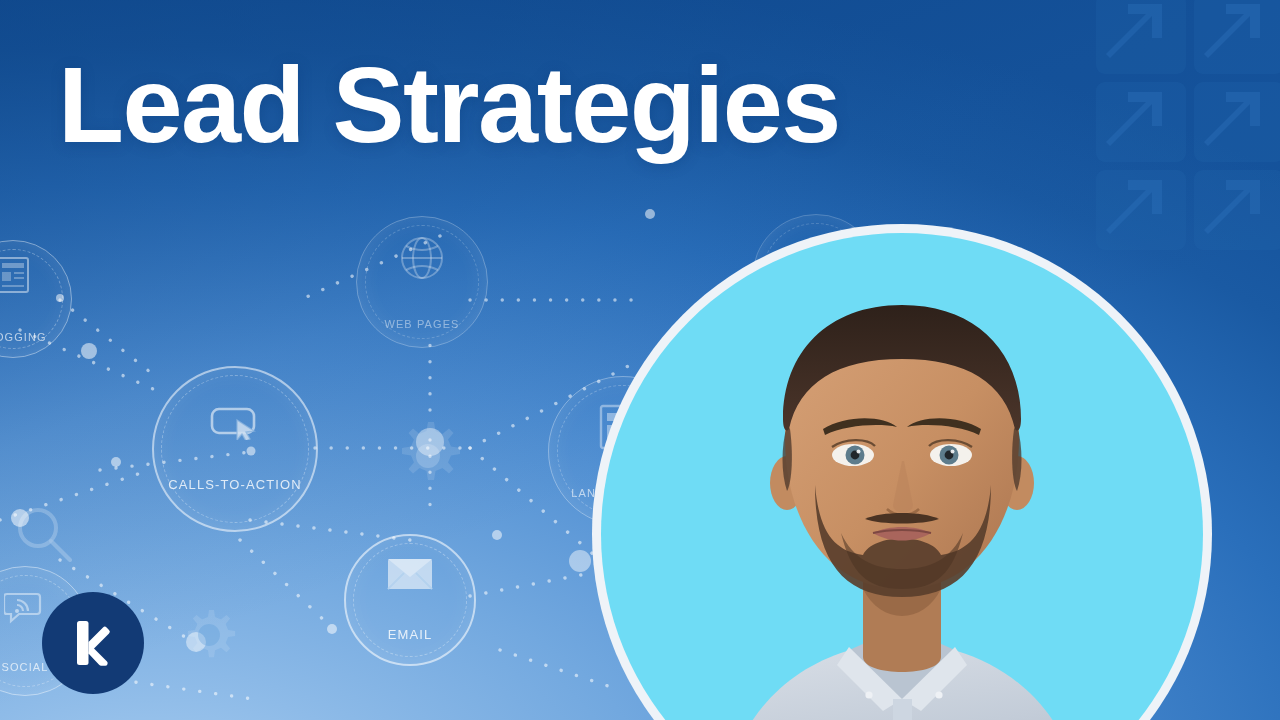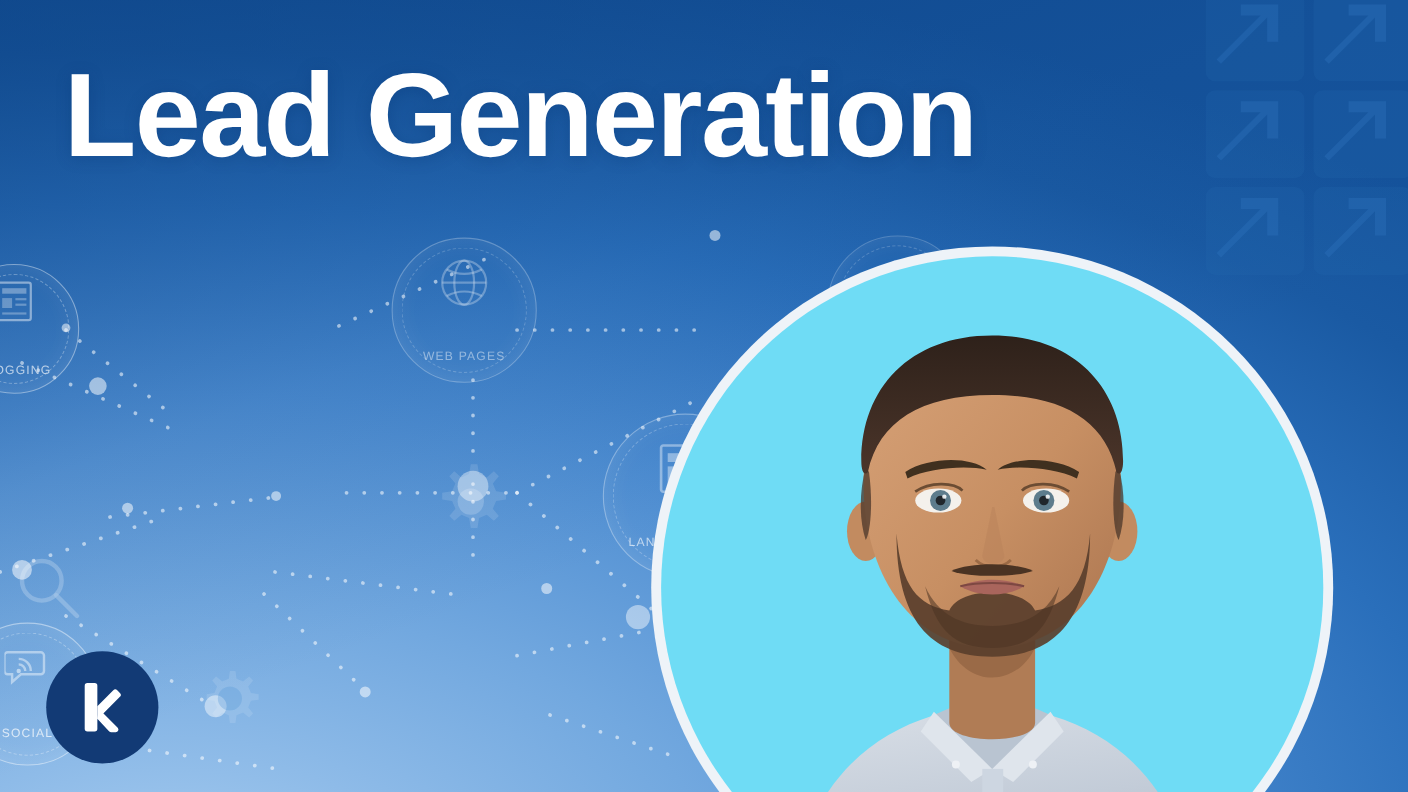--- a/index.html
+++ b/index.html
@@ -284,35 +284,58 @@
         <circle cx="23" cy="23" r="20"></circle>
         <ellipse cx="23" cy="23" rx="9" ry="20"></ellipse>
         <line x1="3" y1="23" x2="43" y2="23"></line>
         <path d="M7 11 Q23 19 39 11"></path>
           <path d="M7 35 Q23 27 39 35"></path>
       </svg>
     </div>
     <div class="cap" style="color:rgba(255,255,255,.45)">WEB PAGES</div>
   </div>
 
+  <div class="node" id="node-cta">
+    <div class="ring" style="border-width:2px;border-color:rgba(255,255,255,.55)"></div>
+    <div class="ring2"></div>
+    <div class="glyph">
+      <svg width="52" height="34" viewBox="0 0 52 34" fill="none" stroke="#ffffff" stroke-opacity="0.78" stroke-width="2.6">
+        <rect x="3" y="3" width="42" height="24" rx="7"></rect>
+        <path d="M28 14 L28 34 L33 28 L37 35 L41 33 L37 26 L45 25 Z" fill="#ffffff" fill-opacity="0.85" stroke="#9cc2e6" stroke-width="1.4"></path>
+      </svg>
+    </div>
+    <div class="cap" style="font-size:13px;color:rgba(255,255,255,.80)">CALLS-TO-ACTION</div>
+  </div>
 
   <div class="node" id="node-landing">
     <div class="ring" style="border-color:rgba(255,255,255,.34)"></div>
     <div class="ring2" style="border-color:rgba(255,255,255,.24)"></div>
     <div class="glyph">
       <svg width="48" height="46" viewBox="0 0 48 46" fill="none" stroke="#ffffff" stroke-opacity="0.55" stroke-width="2.4">
         <rect x="2" y="2" width="44" height="42" rx="2"></rect>
         <rect x="8" y="9" width="32" height="8" fill="#ffffff" fill-opacity="0.55" stroke="none"></rect>
         <rect x="8" y="21" width="13" height="17" fill="#ffffff" fill-opacity="0.55" stroke="none"></rect>
         <rect x="25" y="21" width="15" height="17" fill="#ffffff" fill-opacity="0.35" stroke="none"></rect>
       </svg>
     </div>
     <div class="cap" style="color:rgba(255,255,255,.62)">LANDING PAGES</div>
   </div>
 
+  <div class="node" id="node-email">
+    <div class="ring" style="border-width:2px;border-color:rgba(255,255,255,.58)"></div>
+    <div class="ring2"></div>
+    <div class="glyph">
+      <svg width="46" height="32" viewBox="0 0 46 32">
+        <rect x="1" y="1" width="44" height="30" rx="2" fill="#ffffff" fill-opacity="0.80"></rect>
+        <path d="M1 1 L23 19 L45 1 Z" fill="#ffffff"></path>
+        <path d="M1 31 L17 15 M45 31 L29 15" stroke="#cfe3f5" stroke-width="2" fill="none"></path>
+      </svg>
+    </div>
+    <div class="cap" style="font-size:13px;color:rgba(255,255,255,.82)">EMAIL</div>
+  </div>
 
   <div class="node" id="node-crm">
     <div class="ring" style="border-color:rgba(255,255,255,.22)"></div>
     <div class="ring2" style="border-color:rgba(255,255,255,.18)"></div>
     <div class="glyph">
       <svg width="52" height="34" viewBox="0 0 52 34" fill="none" stroke="#ffffff" stroke-opacity="0.42" stroke-width="2.4">
         <circle cx="26" cy="7" r="6"></circle>
           <circle cx="8" cy="22" r="6"></circle>
           <circle cx="44" cy="18" r="6"></circle>
           <circle cx="26" cy="28" r="5"></circle>
@@ -406,21 +429,21 @@
 
         <path d="M264 286 C280 278 322 278 338 286 C322 292 280 292 264 286 Z" fill="#4a3323"></path>
 
         <path d="M272 300 C288 292 314 292 330 300 C314 310 288 310 272 300 Z" fill="#a9655c"></path>
         <path d="M272 300 C288 296 314 296 330 300" stroke="#7d4842" stroke-width="2" fill="none"></path>
       </svg>
     </div>
   </div>
 
   <div class="headline">
-    <span>Lead Generation</span>
+    <span>Lead Strategies</span>
   </div>
 
   <div class="logo">
     <svg width="60" height="60" viewBox="0 0 60 60">
       <path d="M14 8 h11 v20 l16 -16 h0 l0 0 z" fill="none"></path>
       <rect x="14" y="8" width="11.5" height="44" rx="2.5" fill="#ffffff"></rect>
       <path d="M25.5 29 L40 14.5 a2.5 2.5 0 0 1 3.6 0 l2.4 2.4 a2.5 2.5 0 0 1 0 3.6 L25.5 41 Z" fill="#ffffff"></path>
       <path d="M27 31.5 L44 48.5 a2.5 2.5 0 0 1 -1.8 4.2 l-4 0 a3 3 0 0 1 -2.1 -0.9 L25.5 40.5 Z" fill="#ffffff"></path>
     </svg>
   </div>

